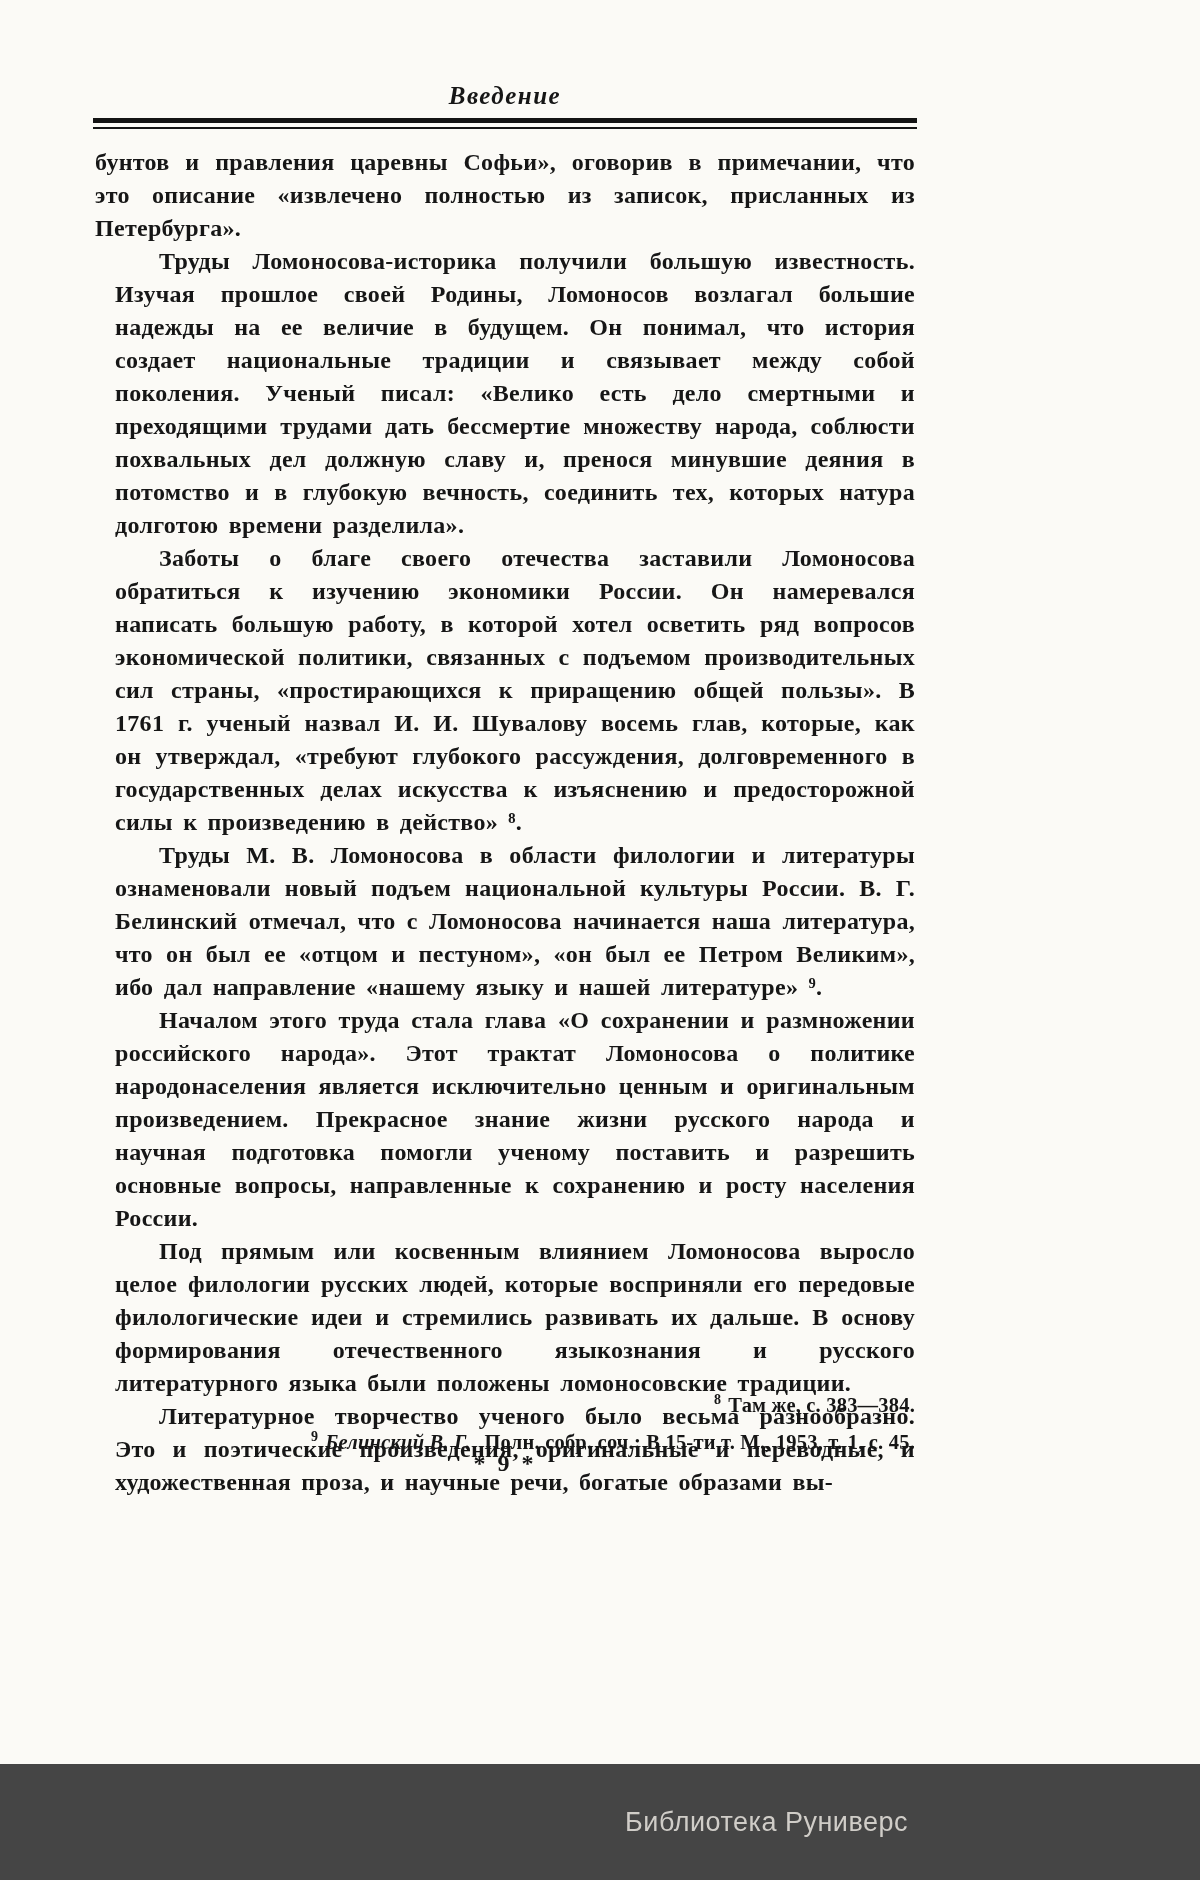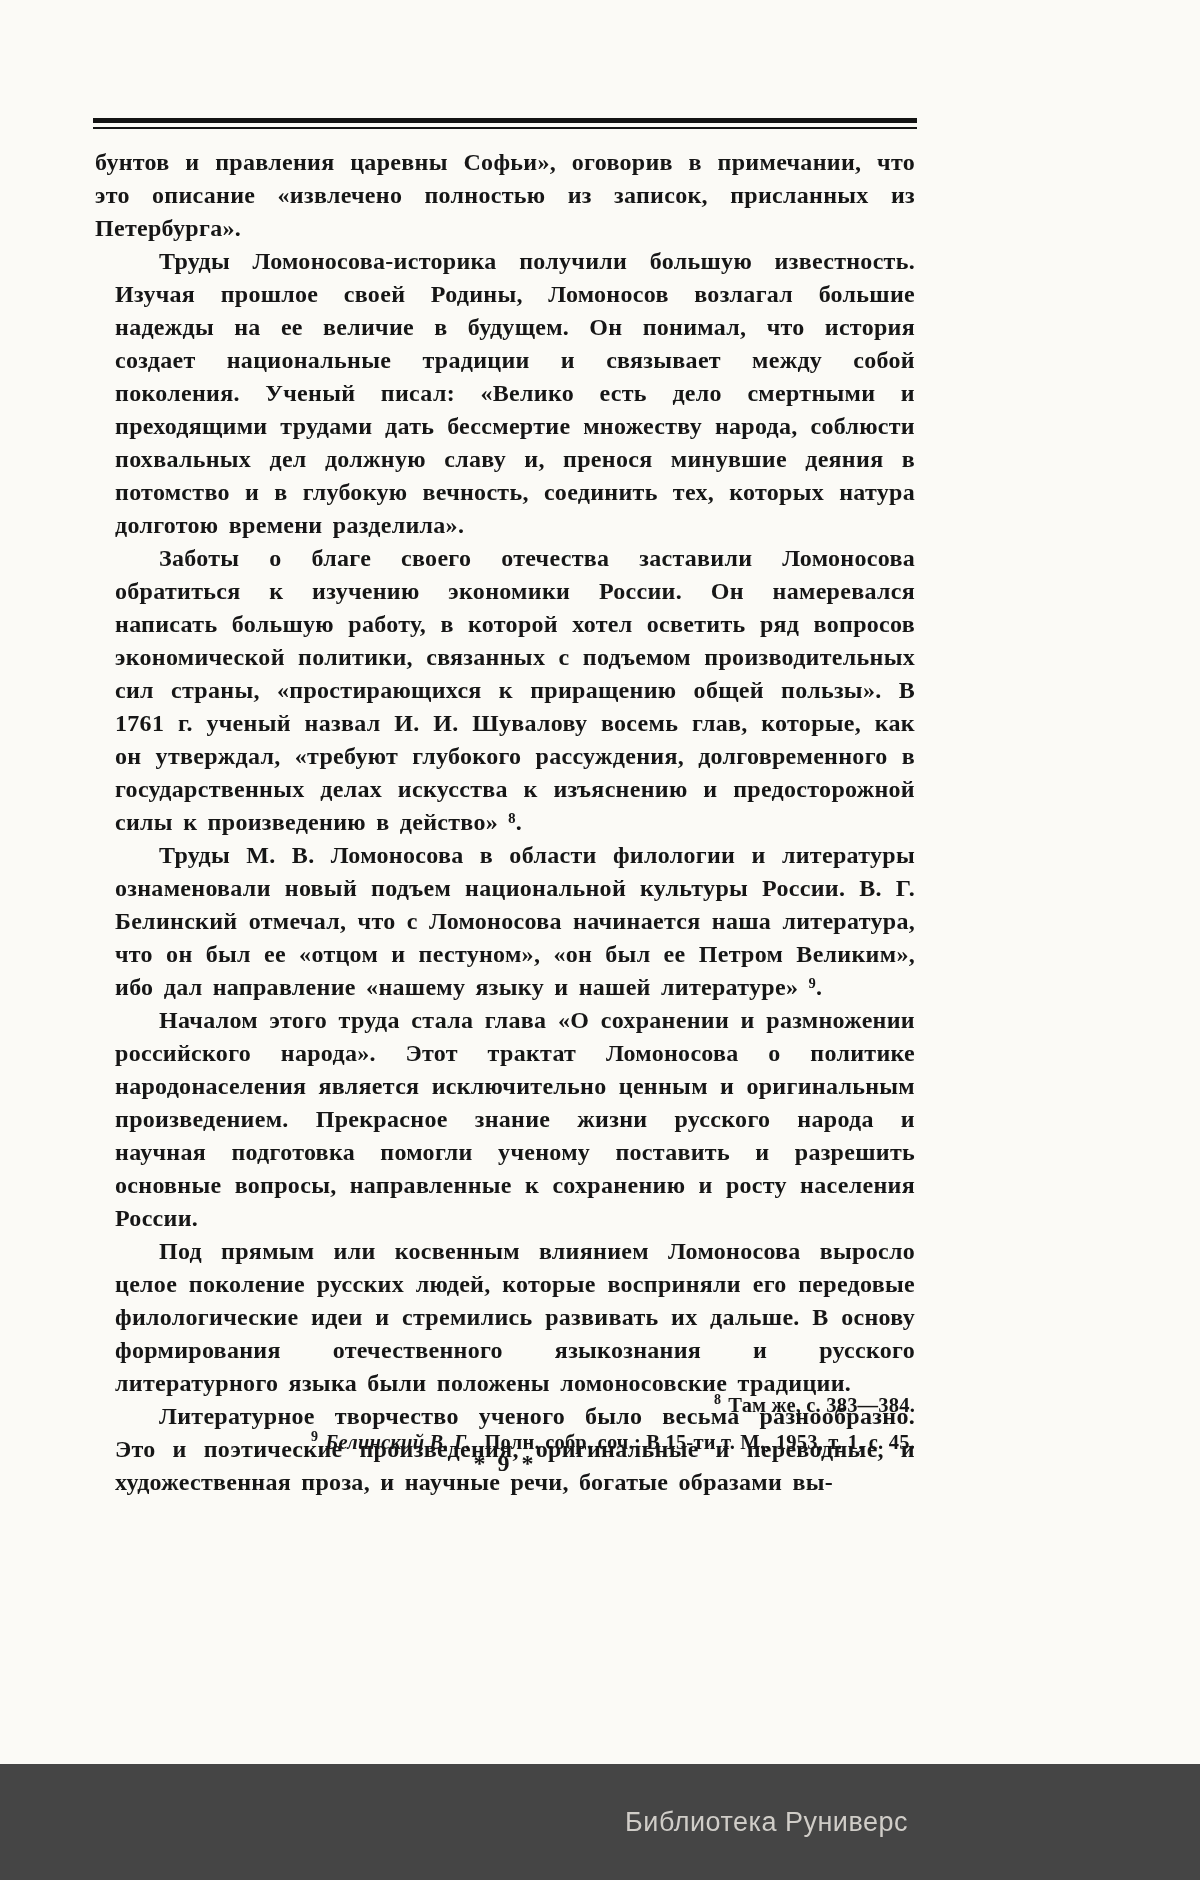--- a/index.html
+++ b/index.html
@@ -90,30 +90,31 @@
     font-size: 27px;
     color: #d0cdc8;
     letter-spacing: 0.5px;
   }
 </style>
 </head>
 <body>
 
 <div class="canvas">
 
+  <div class="header-title">Введение</div>
 
   <div class="header-rule"></div>
 
   <div class="body-text">
     <p class="para">бунтов и правления царевны Софьи», оговорив в примечании, что это описание «извлечено полностью из записок, присланных из Петербурга».</p>
     <p class="para indent">Труды Ломоносова-историка получили большую известность. Изучая прошлое своей Родины, Ломоносов возлагал большие надежды на ее величие в будущем. Он понимал, что история создает национальные традиции и связывает между собой поколения. Ученый писал: «Велико есть дело смертными и преходящими трудами дать бессмертие множеству народа, соблюсти похвальных дел должную славу и, пренося минувшие деяния в потомство и в глубокую вечность, соединить тех, которых натура долготою времени разделила».</p>
     <p class="para indent">Заботы о благе своего отечества заставили Ломоносова обратиться к изучению экономики России. Он намеревался написать большую работу, в которой хотел осветить ряд вопросов экономической политики, связанных с подъемом производительных сил страны, «простирающихся к приращению общей пользы». В 1761 г. ученый назвал И. И. Шувалову восемь глав, которые, как он утверждал, «требуют глубокого рассуждения, долговременного в государственных делах искусства к изъяснению и предосторожной силы к произведению в действо» ⁸.</p>
     <p class="para indent">Труды М. В. Ломоносова в области филологии и литературы ознаменовали новый подъем национальной культуры России. В. Г. Белинский отмечал, что с Ломоносова начинается наша литература, что он был ее «отцом и пестуном», «он был ее Петром Великим», ибо дал направление «нашему языку и нашей литературе» ⁹.</p>
     <p class="para indent">Началом этого труда стала глава «О сохранении и размножении российского народа». Этот трактат Ломоносова о политике народонаселения является исключительно ценным и оригинальным произведением. Прекрасное знание жизни русского народа и научная подготовка помогли ученому поставить и разрешить основные вопросы, направленные к сохранению и росту населения России.</p>
-    <p class="para indent">Под прямым или косвенным влиянием Ломоносова выросло целое поколение русских людей, которые восприняли его передовые филологические идеи и стремились развивать их дальше. В основу формирования отечественного языкознания и русского литературного языка были положены ломоносовские традиции.</p>
+    <p class="para indent">Под прямым или косвенным влиянием Ломоносова выросло целое филологии русских людей, которые восприняли его передовые филологические идеи и стремились развивать их дальше. В основу формирования отечественного языкознания и русского литературного языка были положены ломоносовские традиции.</p>
     <p class="para indent">Литературное творчество ученого было весьма разнообразно. Это и поэтические произведения, оригинальные и переводные, и художественная проза, и научные речи, богатые образами вы-</p>
   </div>
 
   <div class="footnotes">
     <div class="footnote">
       <sup class="fn-marker">8</sup><span class="fn-author"></span><span class="fn-text">Там же, с. 383—384.</span>
     </div>
     <div class="footnote">
       <sup class="fn-marker">9</sup><span class="fn-author">Белинский В. Г.</span><span class="fn-text">Полн. собр. соч.: В 15-ти т. М., 1953, т. 1, с. 45.</span>
     </div>

